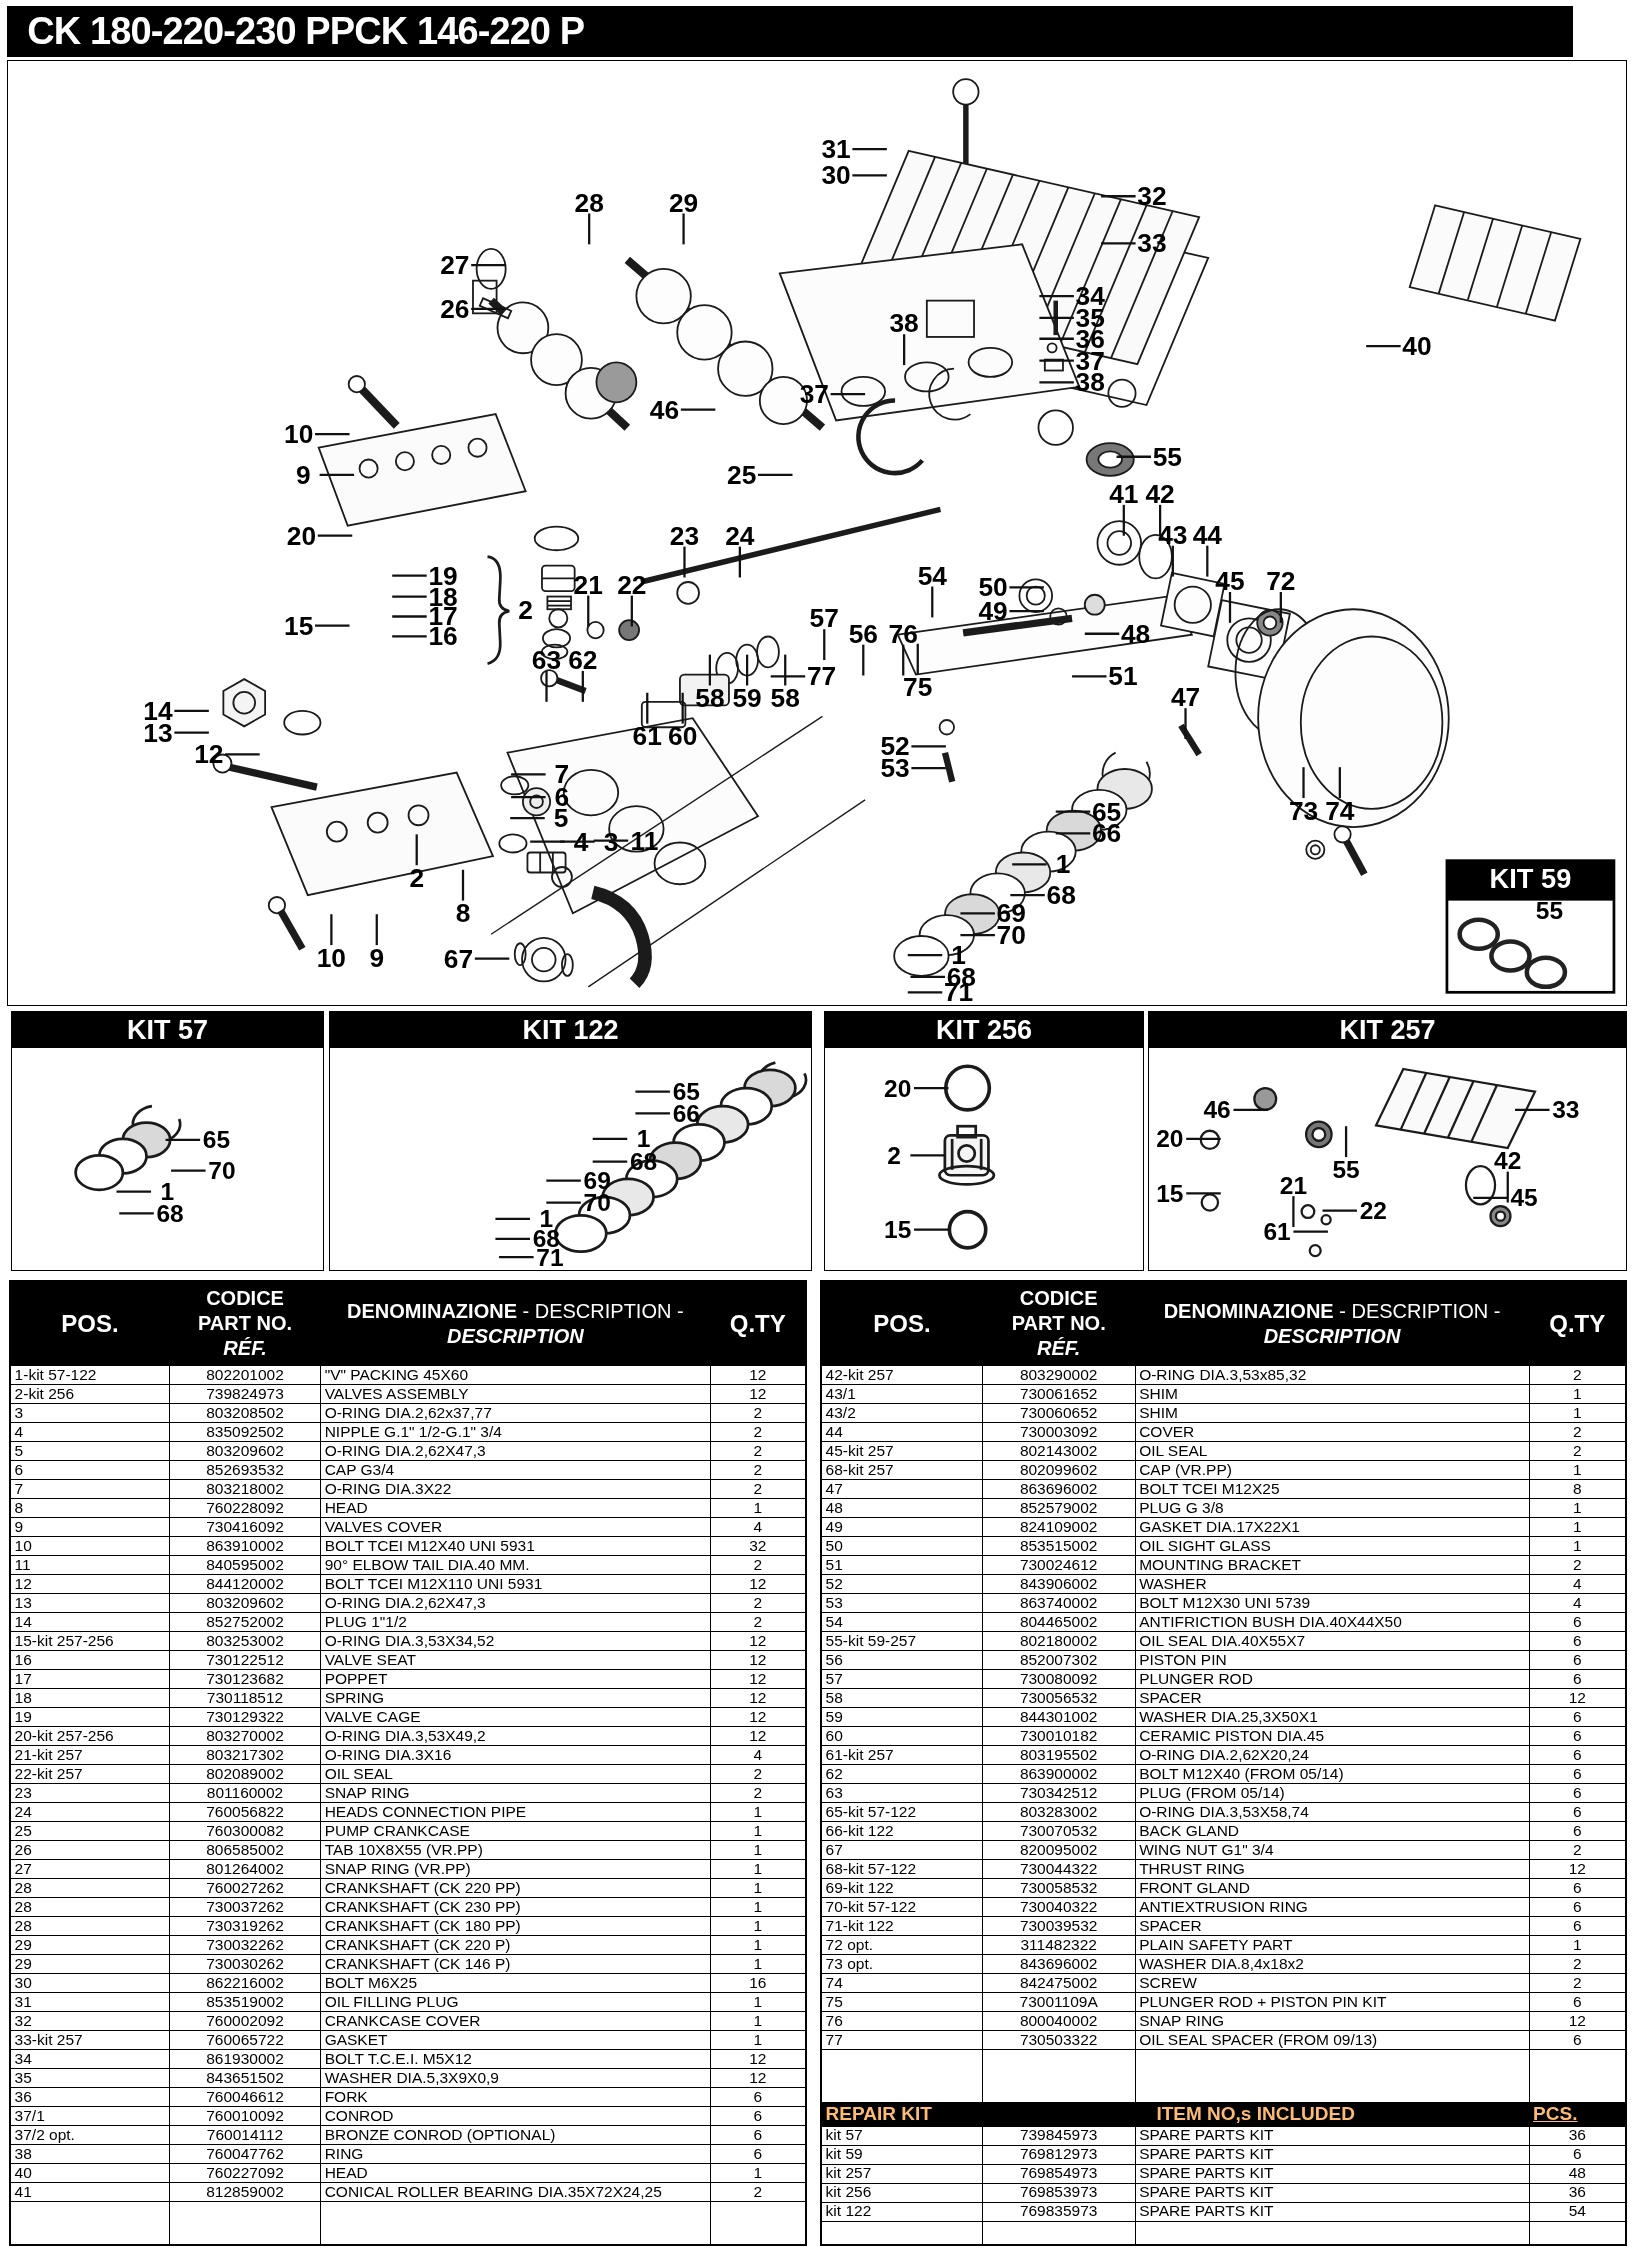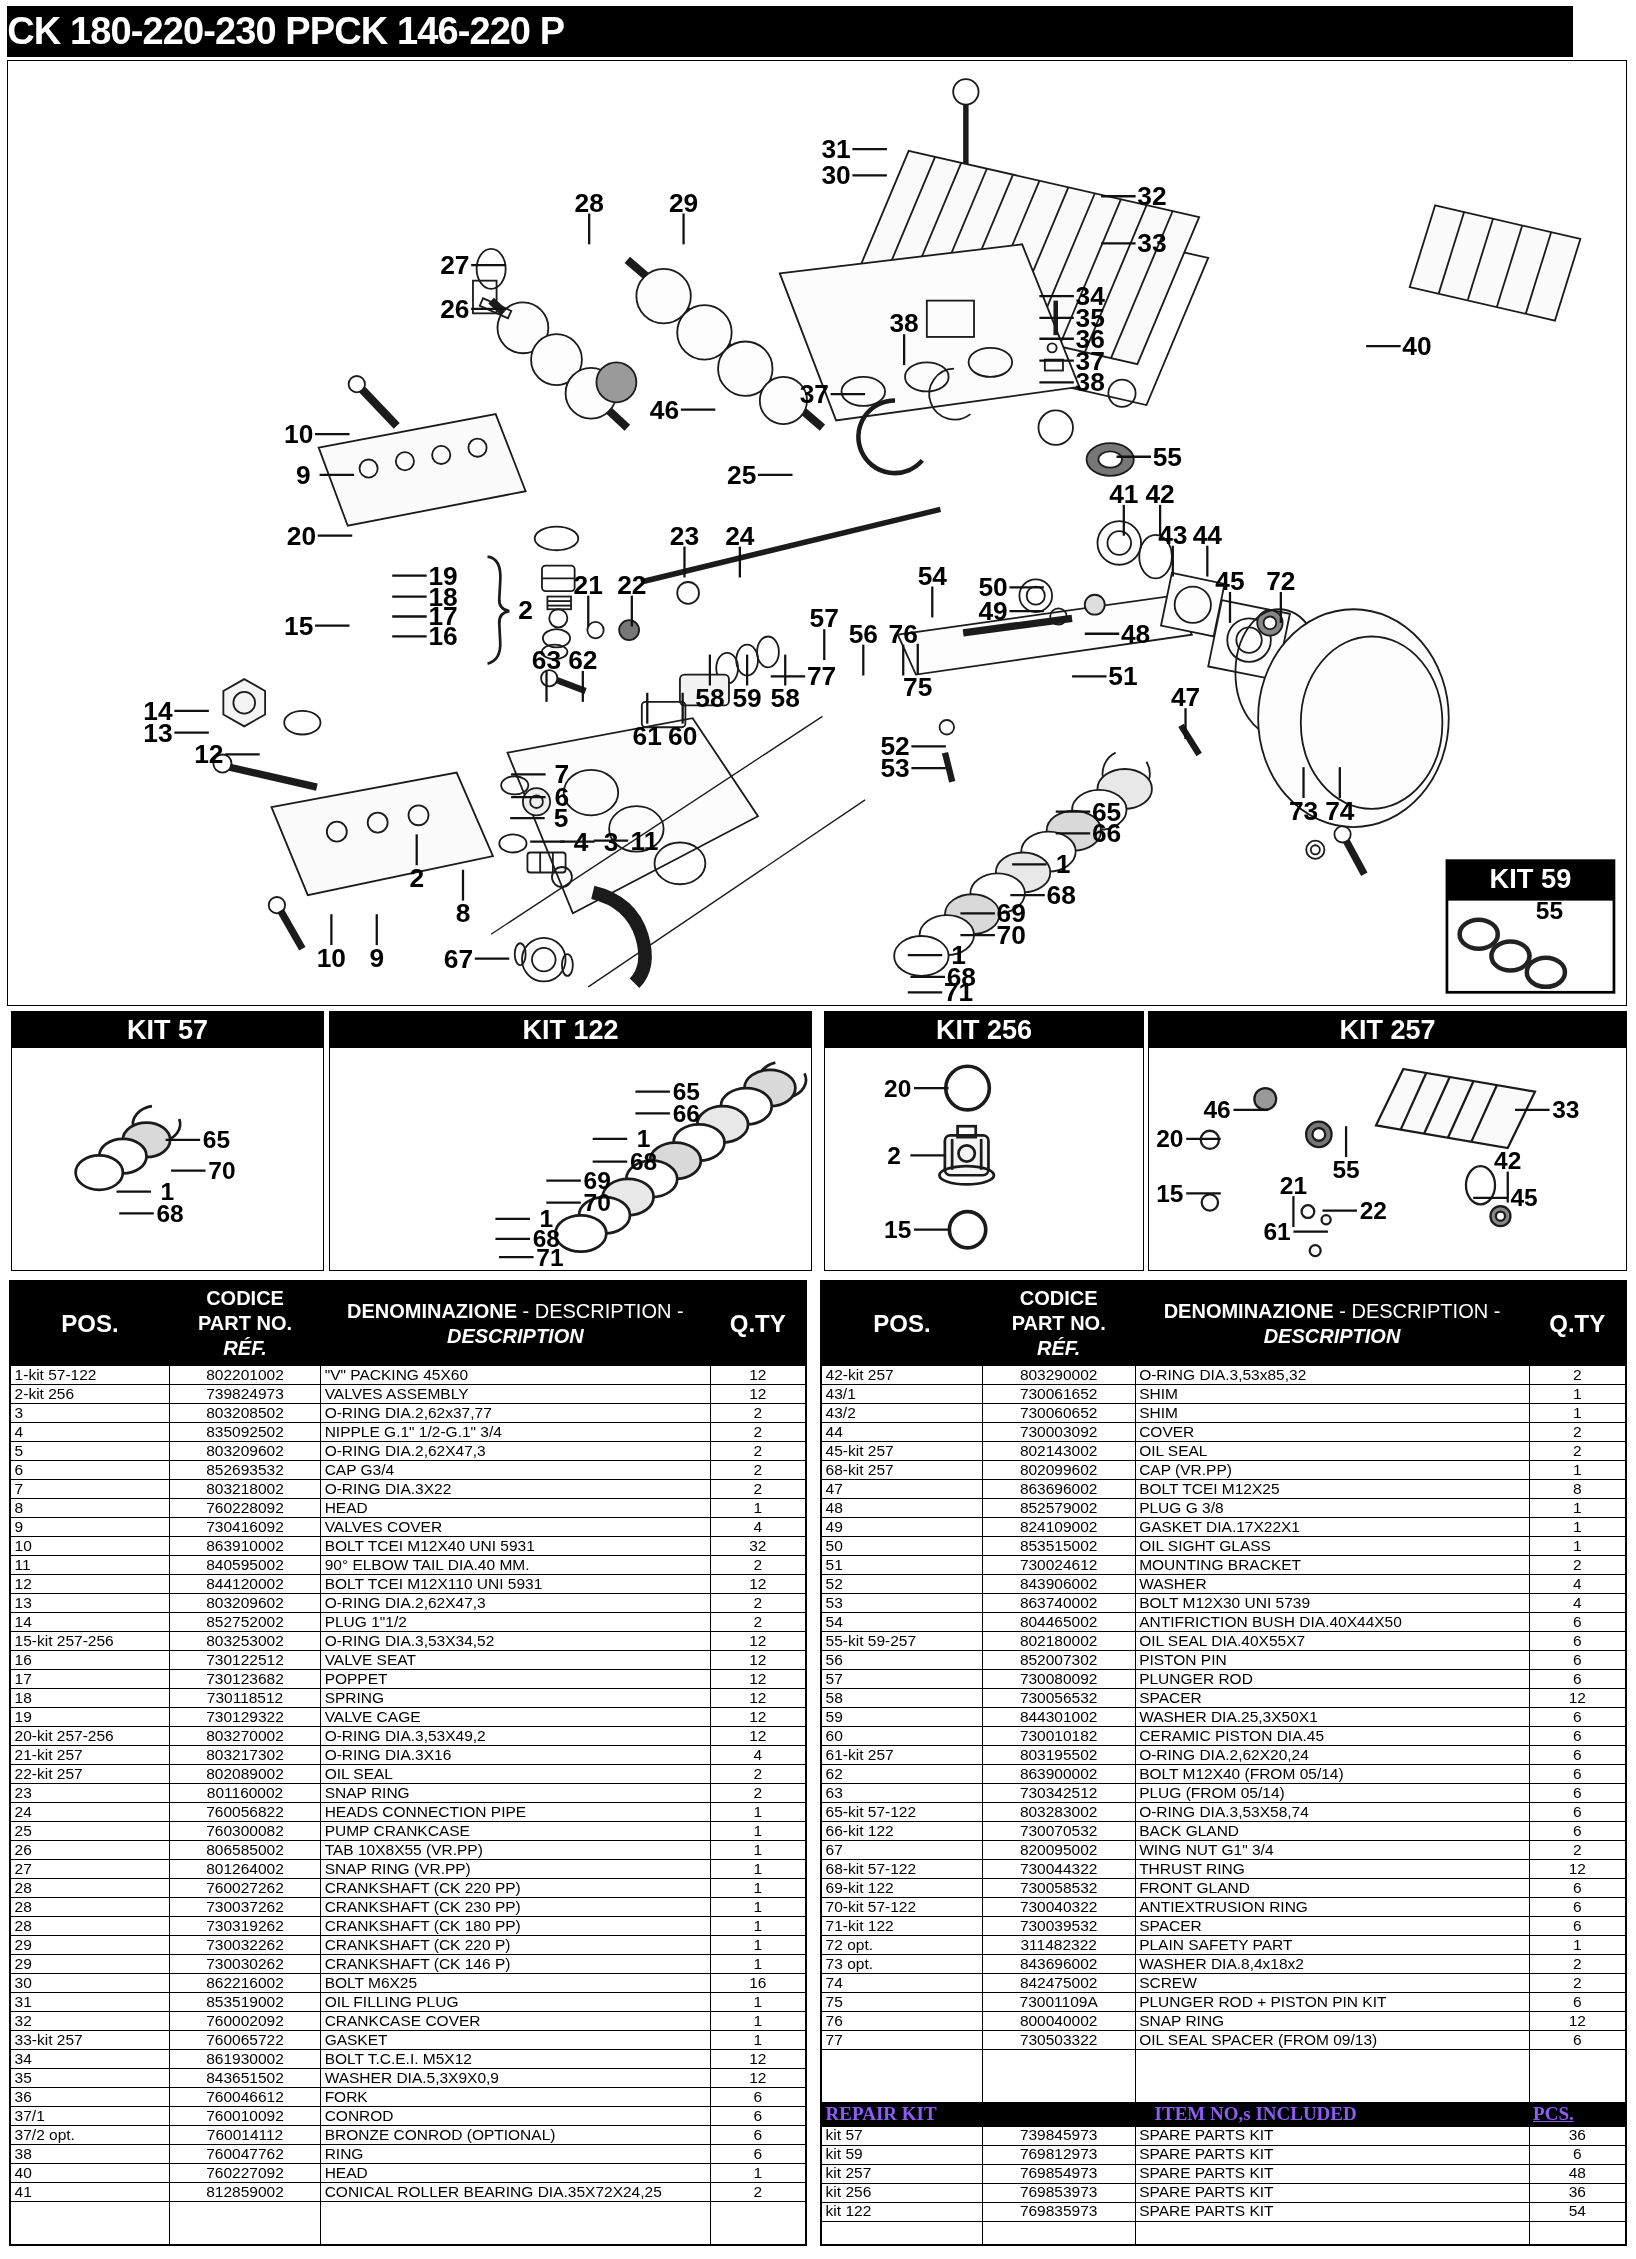--- a/index.html
+++ b/index.html
@@ -1,20 +1,20 @@
 <!DOCTYPE html>
 <html style="font-size:14.5px"><head>
 <meta charset="utf-8">
 <style>
   html,body{margin:0;padding:0;background:#fff;}
   .page{position:relative;width:1636px;height:2259px;background:#fff;color:#000;
         font-family:"Liberation Sans",sans-serif;overflow:hidden;}
   .titlebar{position:absolute;left:7.3px;top:5.5px;width:1566px;height:51px;background:#000;color:#fff;
             display:flex;align-items:center;font-weight:bold;font-size:38px;letter-spacing:-0.9px;}
-  .titlebar .t1{}
+  .titlebar .t1{margin-left:20px;}
   .titlebar .t2{}
   .diagram-frame{position:absolute;left:7.3px;top:60px;width:1620px;height:946px;
                  border:1.8px solid #000;box-sizing:border-box;background:#fff;}
   .diagram-frame svg{display:block;width:100%;height:100%;}
   .kitbox{position:absolute;top:1011px;height:260px;border:1.8px solid #000;box-sizing:border-box;background:#fff;}
   .kittitle{height:36px;background:#000;color:#fff;font-weight:bold;font-size:27px;
             display:flex;align-items:center;justify-content:center;letter-spacing:0;}
   .kitbox svg{display:block;}
   #kitbox57{left:11px;width:313px;}
   #kitbox122{left:329px;width:483px;}
@@ -31,21 +31,21 @@
   .code-h div,.desc-h div{line-height:1.25;font-size:20px;}
   .it{font-style:italic;}
   .desc-h .sub{font-weight:normal;}
   td{font-size:15.5px;height:19px;line-height:1.05;}
   td.pos{text-align:left;}
   td.code{text-align:center;}
   td.desc{text-align:left;}
   td.qty{text-align:center;}
   tr.spacer td{height:53px;}
   tr.filler td{height:auto;}
-  tr.rk td{background:#000;color:#8b5cf6;font-weight:bold;font-size:19px;height:23.6px;font-family:Liberation Serif, serif;}
+  tr.rk td{background:#000;color:#fdba74;font-weight:bold;font-size:19px;height:23.6px;}
   td.rk-items{text-align:center;}
   td.rk-pcs{text-align:left;text-decoration:underline;}
 </style>
 </head>
 <body>
 
 <div class="page">
 
   <div class="titlebar">
     <span class="t1">CK 180-220-230 PP</span>

